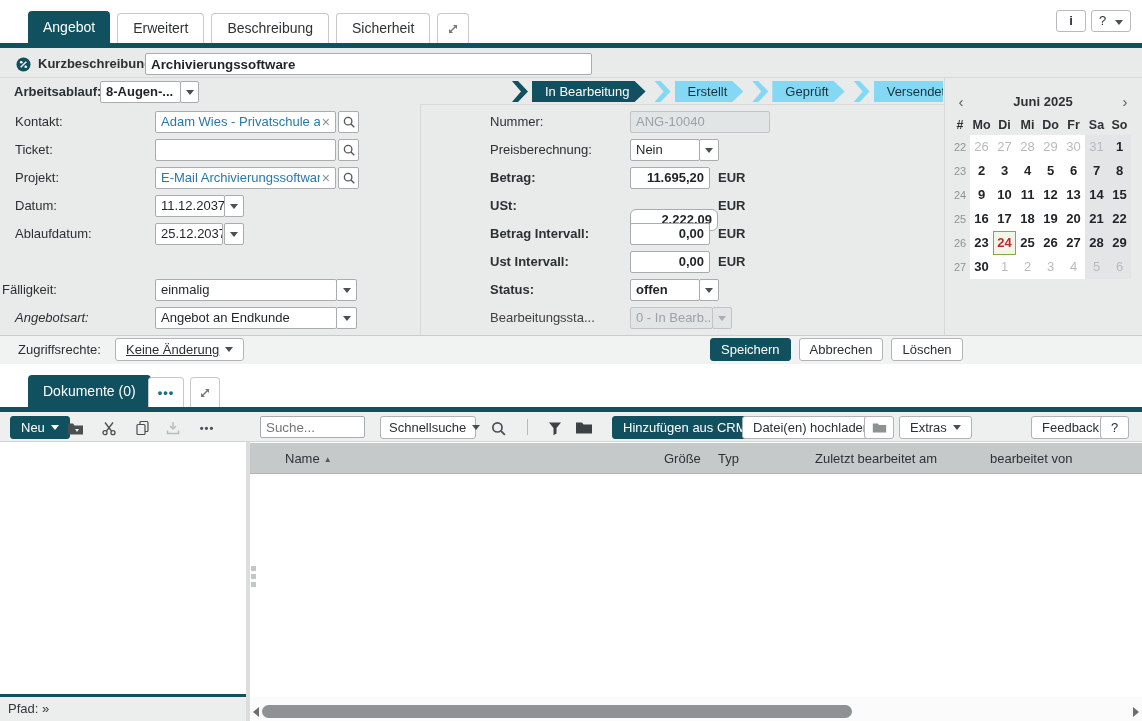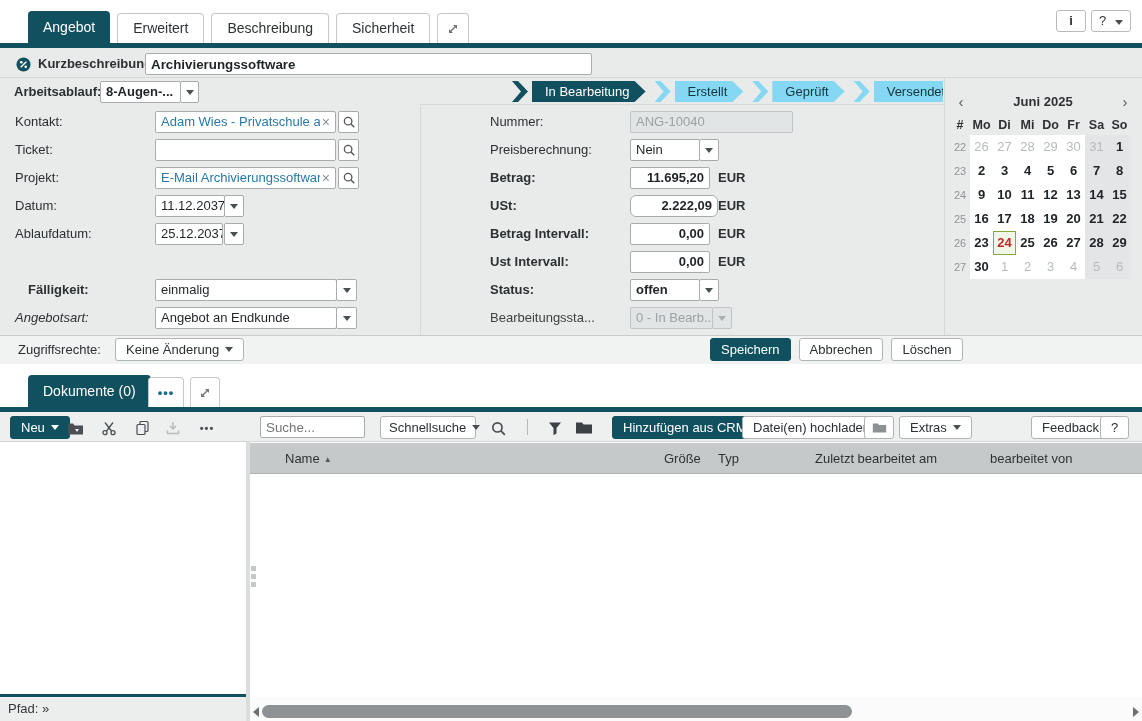--- a/index.html
+++ b/index.html
@@ -205,47 +205,47 @@
   <div class="sqbtn" style="left:224px;top:195px;width:20px;">
       <span class="caret"></span>
     </div>
 
   <span class="lbl" style="left:15px;top:223px;">Ablaufdatum:</span>
   <div class="inp" style="left:155px;top:223px;width:68px;">25.12.2037</div>
   <div class="sqbtn" style="left:224px;top:223px;width:20px;">
       <span class="caret"></span>
     </div>
 
-  <span class="lbl" style="left:28px;top:279px;font-weight:bold;">Fälligkeit:</span>
+  <span class="lbl" style="left:2px;top:279px;">Fälligkeit:</span>
   <div class="inp" style="left:155px;top:279px;width:182px;">einmalig</div>
   <div class="sqbtn" style="left:336px;top:279px;">
       <span class="caret"></span>
     </div>
 
   <span class="lbl" style="left:15px;top:307px;font-style:italic;">Angebotsart:</span>
   <div class="inp" style="left:155px;top:307px;width:182px;">Angebot an Endkunde</div>
   <div class="sqbtn" style="left:336px;top:307px;">
       <span class="caret"></span>
     </div>
 
   <span class="lbl" style="left:490px;top:111px;">Nummer:</span>
-  <div class="inp disabled" style="left:630px;top:111px;width:163px;">ANG-10040</div>
+  <div class="inp disabled" style="left:630px;top:111px;width:140px;">ANG-10040</div>
 
   <span class="lbl" style="left:490px;top:139px;">Preisberechnung:</span>
   <div class="inp" style="left:630px;top:139px;width:70px;">Nein</div>
   <div class="sqbtn" style="left:699px;top:139px;width:20px;">
       <span class="caret"></span>
     </div>
 
   <span class="lbl b" style="left:490px;top:167px;">Betrag:</span>
   <div class="inp num" style="left:630px;top:167px;width:80px;">11.695,20</div>
   <span class="lbl b" style="left:718px;top:167px;">EUR</span>
 
   <span class="lbl b" style="left:490px;top:195px;">USt:</span>
-  <div class="inp num" style="left:630px;top:195px;width:88px;border-radius:6px;">2.222,09</div>
+  <div class="inp num" style="left:630px;top:209px;width:88px;border-radius:6px;">2.222,09</div>
   <span class="lbl b" style="left:718px;top:195px;">EUR</span>
 
   <span class="lbl b" style="left:490px;top:223px;">Betrag Intervall:</span>
   <div class="inp num" style="left:630px;top:223px;width:80px;">0,00</div>
   <span class="lbl b" style="left:718px;top:223px;">EUR</span>
 
   <span class="lbl b" style="left:490px;top:251px;">Ust Intervall:</span>
   <div class="inp num" style="left:630px;top:251px;width:80px;">0,00</div>
   <span class="lbl b" style="left:718px;top:251px;">EUR</span>
 
@@ -322,21 +322,21 @@
         <div class="cal-d muted">2</div>
         <div class="cal-d muted">3</div>
         <div class="cal-d muted">4</div>
         <div class="cal-d we muted">5</div>
         <div class="cal-d we muted">6</div>
       </div>
   </div>
 
   <div class="form-foot"></div>
   <span class="lbl" style="left:18px;top:339px;">Zugriffsrechte:</span>
-  <div class="btn abs" style="left:115px;top:338px;">
+  <div class="btn abs" style="left:115px;top:338px;text-decoration:underline;">
     <span>Keine Änderung</span>
     <span class="caret"></span>
   </div>
   <div class="actions">
     <div class="btn teal">Speichern</div>
     <div class="btn">Abbrechen</div>
     <div class="btn">Löschen</div>
   </div>
 
   <div class="tab active abs" style="left:28px;top:375px;">Dokumente (0)</div>

